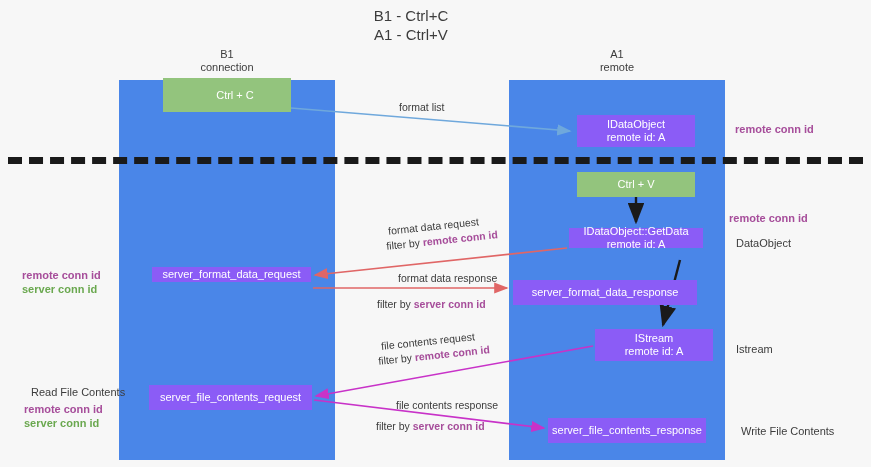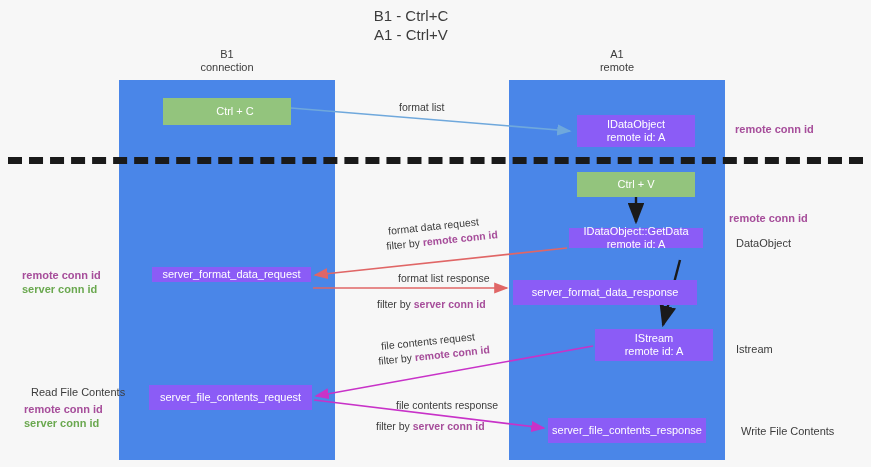--- a/index.html
+++ b/index.html
@@ -31,21 +31,21 @@
 
   
   .node{
     position:absolute;display:flex;align-items:center;justify-content:center;
     text-align:center;color:#ffffff;font-size:11px;line-height:13px;
     white-space:pre;box-sizing:border-box;padding:2px 4px;
   }
   .node.green{background:#93c47d;}
   .node.orange{background:#8b5cf6;}
 
-  #n-ctrlc      {left:163px;top:98px; width:128px;height:27px;padding-left:20px;}
+  #n-ctrlc      {left:163px;top:78px; width:128px;height:34px;padding-left:20px;}
   #n-idataobject{left:577px;top:115px;width:118px;height:32px;}
   #n-ctrlv      {left:577px;top:172px;width:118px;height:25px;}
   #n-getdata    {left:569px;top:228px;width:134px;height:20px;}
   #n-sfdreq     {left:152px;top:267px;width:159px;height:15px;}
   #n-sfdresp    {left:513px;top:268px;width:184px;height:25px;margin-top:12px;}
   #n-istream    {left:595px;top:329px;width:118px;height:32px;}
   #n-sfcreq     {left:149px;top:385px;width:163px;height:25px;}
   #n-sfcresp    {left:548px;top:418px;width:158px;height:25px;}
 
   
@@ -154,21 +154,21 @@
   <div class="node orange" id="n-istream">IStream
 remote id: A</div>
   <div class="node orange" id="n-sfcreq">server_file_contents_request</div>
   <div class="node orange" id="n-sfcresp">server_file_contents_response</div>
 
   <div class="elabel" id="l-formatlist">format list</div>
 
   <div class="elabel" id="l-fdr1">format data request</div>
   <div class="elabel" id="l-fdr2"><span>filter by </span><b class="purple">remote conn id</b></div>
 
-  <div class="elabel" id="l-fdresp1">format list response</div>
+  <div class="elabel" id="l-fdresp1">format data response</div>
   <div class="elabel" id="l-fdresp2"><span>filter by </span><b class="purple">server conn id</b></div>
 
   <div class="elabel" id="l-fcr1">file contents request</div>
   <div class="elabel" id="l-fcr2"><span>filter by </span><b class="purple">remote conn id</b></div>
 
   <div class="elabel" id="l-fcresp1">file contents response</div>
   <div class="elabel" id="l-fcresp2"><span>filter by </span><b class="purple">server conn id</b></div>
 
   <div class="side purple" id="s-remote-top">remote conn id</div>
   <div class="side purple" id="s-remote-mid">remote conn id</div>

